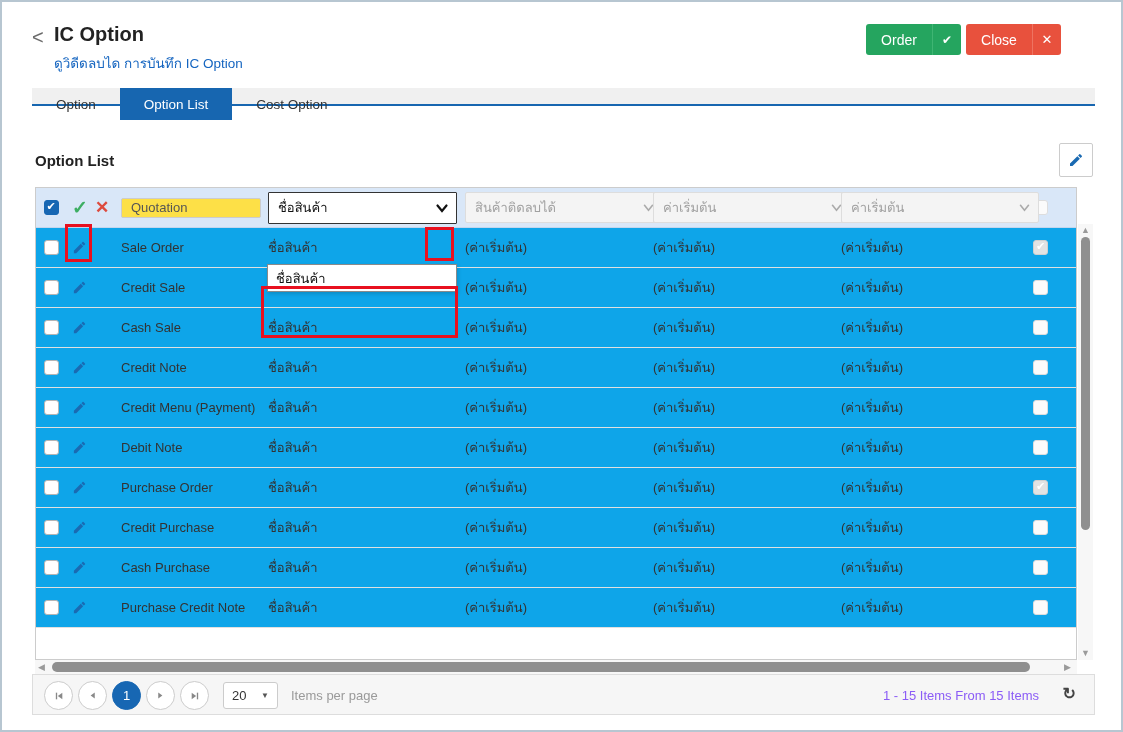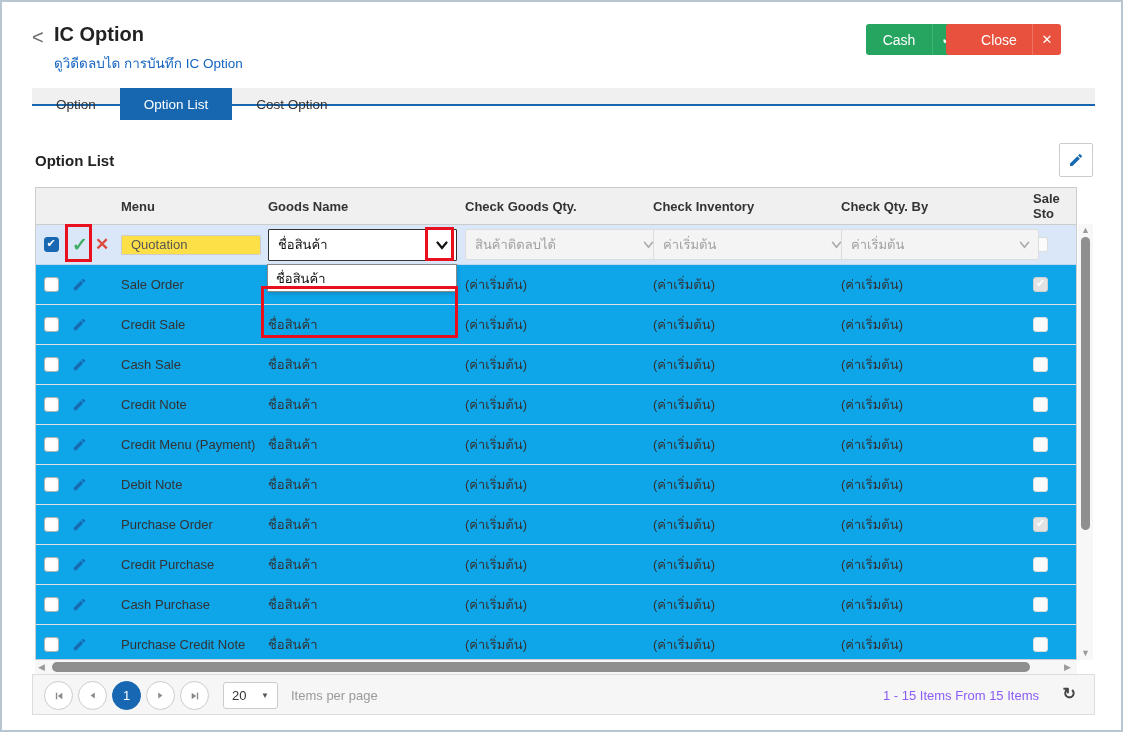--- a/index.html
+++ b/index.html
@@ -10,21 +10,21 @@
   .topbar { position:absolute; left:30px; top:18px; right:30px; height:58px; }
   .back-ic { position:absolute; left:0; top:9px; width:14px; height:18px; color:#6b6b6b; font-size:20px; line-height:16px; font-weight:400; }
   .page-title { position:absolute; left:22px; top:3px; font-size:20px; font-weight:bold; color:#222; }
   .video-link { position:absolute; left:22px; top:32px; font-size:13.5px; color:#1565c0; cursor:pointer; }
 
   .btn { position:absolute; top:4px; height:31px; display:flex; border-radius:3px; overflow:hidden; color:#fff; font-size:14px; cursor:pointer; }
   .btn .main { width:66px; display:flex; align-items:center; justify-content:center; }
   .btn .seg { width:29px; display:flex; align-items:center; justify-content:center; font-size:12px; }
   .btn-save { right:130px; background:#25a55f; }
   .btn-save .seg { border-left:1px solid #3fb573; }
-  .btn-close { right:30px; background:#e8513d;padding-left:20px; }
+  .btn-close { right:30px; background:#e8513d; }
   .btn-close .seg { border-left:1px solid #ee7361; font-size:13px; }
 
   
   .tabbar { position:absolute; left:30px; top:86px; width:1063px; height:18px; background:#f0f0f0; border-bottom:2px solid #1766b0; display:flex; }
   .tab { height:32px; padding:0 24px; display:flex; align-items:center; font-size:13.5px; color:#333; cursor:pointer; }
   .tab.active { background:#1766b0; color:#fff; }
 
   
   .section-title { position:absolute; left:33px; top:150px; font-size:15px; font-weight:bold; color:#222; }
   .edit-box { position:absolute; left:1057px; top:141px; width:34px; height:34px; background:#fff; border:1px solid #ccc; border-radius:2px; display:flex; align-items:center; justify-content:center; cursor:pointer; }
@@ -89,21 +89,21 @@
 </head>
 <body>
 
 <div class="window">
 
   <div class="topbar">
     <div class="back-ic">&lt;</div>
     <div class="page-title">IC Option</div>
     <div class="video-link">ดูวิดีดลบได การบันทึก IC Option</div>
     <div class="btn btn-save">
-      <div class="main">Cash</div>
+      <div class="main">Order</div>
       <div class="seg">✔</div>
     </div>
     <div class="btn btn-close">
       <div class="main">Close</div>
       <div class="seg">✕</div>
     </div>
   </div>
 
   <div class="tabbar">
     <div class="tab">Option</div>
@@ -112,30 +112,20 @@
   </div>
 
   <div class="section-title">Option List</div>
   <div class="edit-box">
     <svg width="16" height="16" viewBox="0 0 24 24" fill="#1a6ab2">
         <path d="M3 17.25V21h3.75L17.81 9.94l-3.75-3.75L3 17.25zM20.71 7.04a1 1 0 0 0 0-1.41l-2.34-2.34a1 1 0 0 0-1.41 0l-1.83 1.83 3.75 3.75 1.83-1.83z"></path>
       </svg>
   </div>
 
   <div class="tbl">
-    <div class="thead">
-      <div class="col-check"></div>
-      <div class="col-act"></div>
-      <div class="col-menu">Menu</div>
-      <div class="col-goods">Goods Name</div>
-      <div class="col-a">Check Goods Qty.</div>
-      <div class="col-b">Check Inventory</div>
-      <div class="col-c">Check Qty. By</div>
-      <div class="col-ss">Sale Sto</div>
-    </div>
 
     <div class="trow editing">
       <div class="col-check">
           <div class="cb checked-blue"></div>
         </div>
       <div class="col-act">
         <span class="confirm-ic">✓</span>
         <span class="cancel-ic">✕</span>
       </div>
       <div class="col-menu" style="padding-left:0;">

